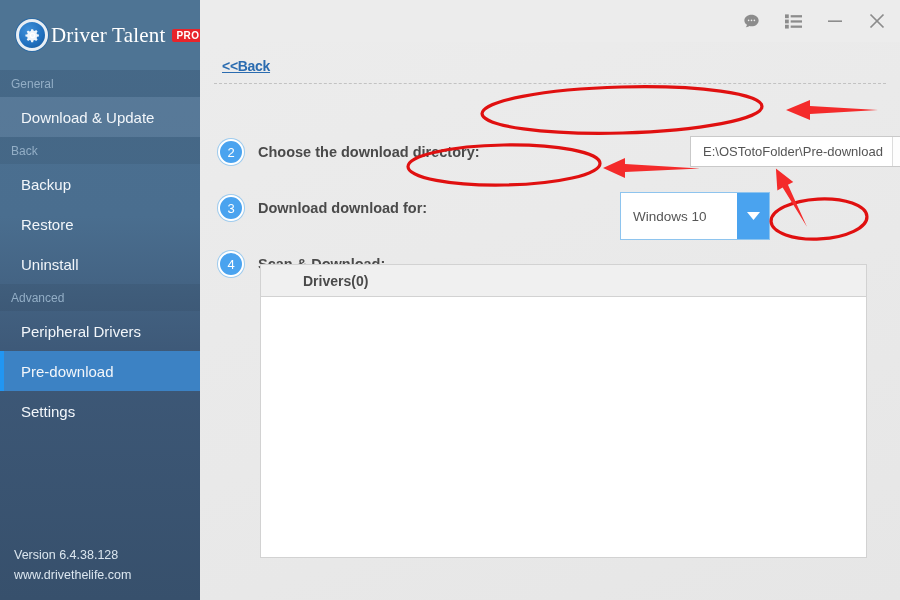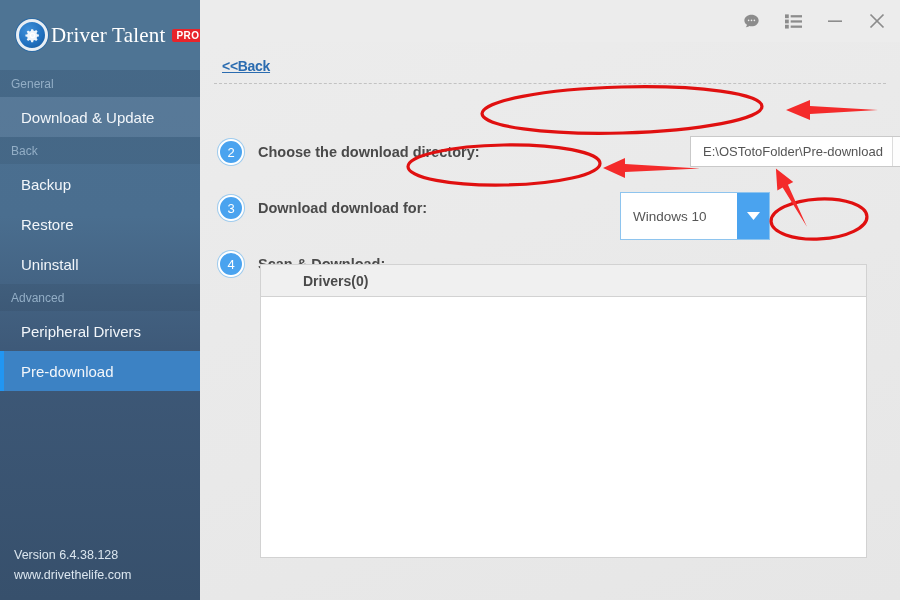--- a/index.html
+++ b/index.html
@@ -250,20 +250,23 @@
       <span>Uninstall</span>
     </div>
 
     <div class="nav-section">Advanced</div>
     <div class="nav-item">
       <span>Peripheral Drivers</span>
     </div>
     <div class="nav-item active">
       <span>Pre-download</span>
     </div>
+    <div class="nav-item">
+      <span>Settings</span>
+    </div>
 
     <div id="sidebar-footer">
       <div>Version 6.4.38.128</div>
       <div>www.drivethelife.com</div>
     </div>
   </div>
 
   <div id="titlebar">
     <div class="tb-btn">
       <svg width="17" height="17" viewBox="0 0 20 20" fill="#8c8c8c">

